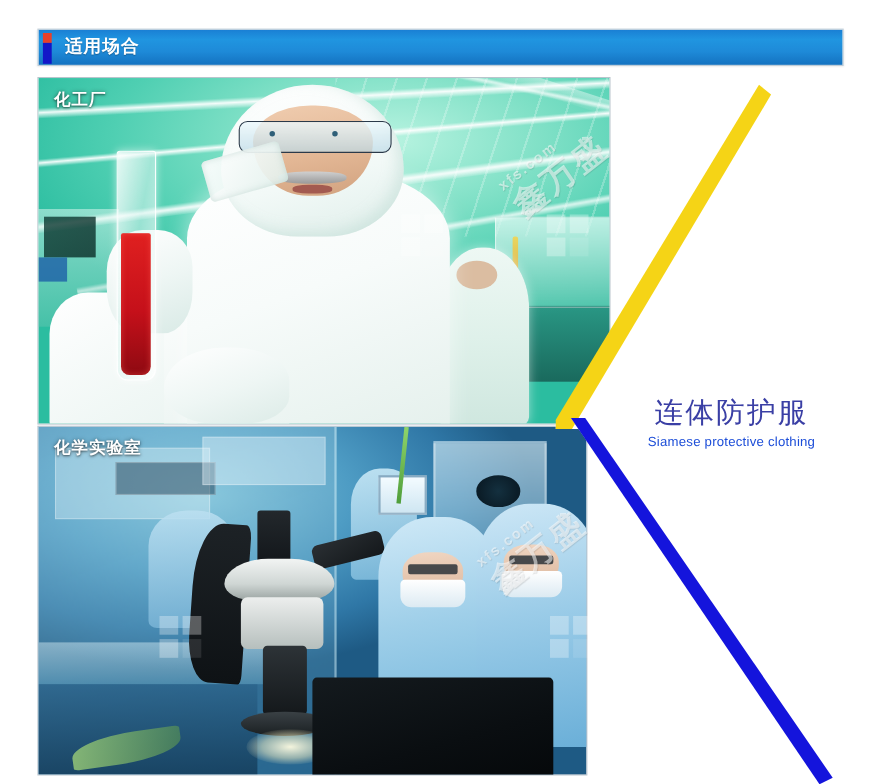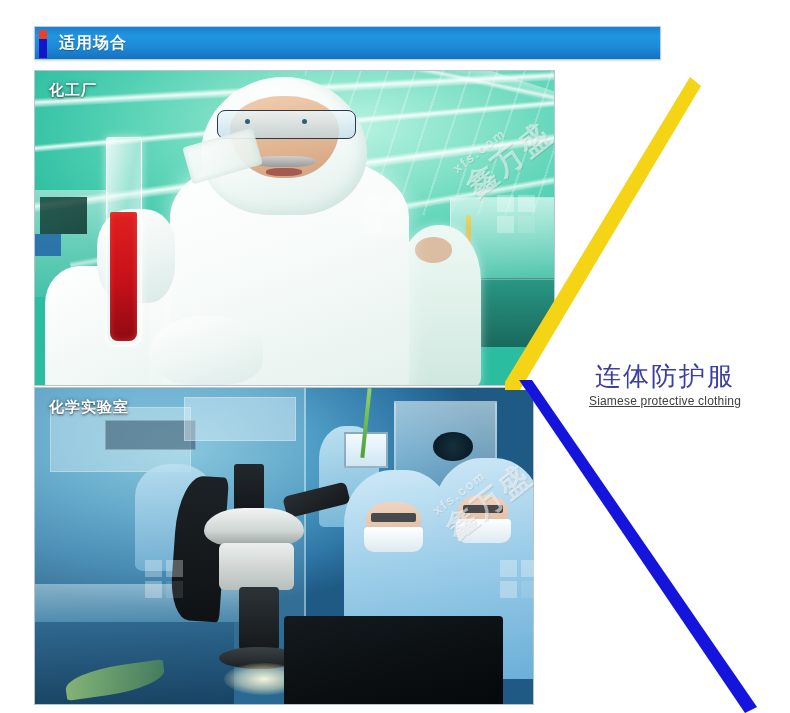--- a/index.html
+++ b/index.html
@@ -20,21 +20,21 @@
     position: absolute;
     inset: 0;
     background: #ffffff;
   }
 
   
   .section-header {
     position: absolute;
     left: 34px;
     top: 26px;
-    width: 627px;
+    width: 733px;
     height: 34px;
     box-sizing: border-box;
     background: linear-gradient(180deg, #1a7fd4 0%, #2095e0 28%, #1e8ad8 62%, #1472c0 100%);
     border: 1px solid #bfcdd8;
     display: flex;
     align-items: center;
     box-shadow: 0 1px 2px rgba(0,0,0,0.12);
   }
   .header-accent {
     position: absolute;
@@ -486,26 +486,25 @@
   }
   .product-title-cn {
     color: #3a3fa5;
     font-size: 26px;
     font-weight: normal;
     letter-spacing: 2px;
     line-height: 1.12;
     font-family: "DejaVu Serif", "Liberation Serif", serif;
   }
   .product-title-en {
-    color: #404040;
+    color: #1d4ed8;
     font-size: 12px;
     letter-spacing: 0.2px;
     margin-top: 3px;
     line-height: 1.2;
-    text-decoration: underline;
   }
 </style>
 </head>
 <body>
 
 <div class="page">
 
   <div class="section-header">
     <div class="header-accent">
       <div class="accent-red"></div>

